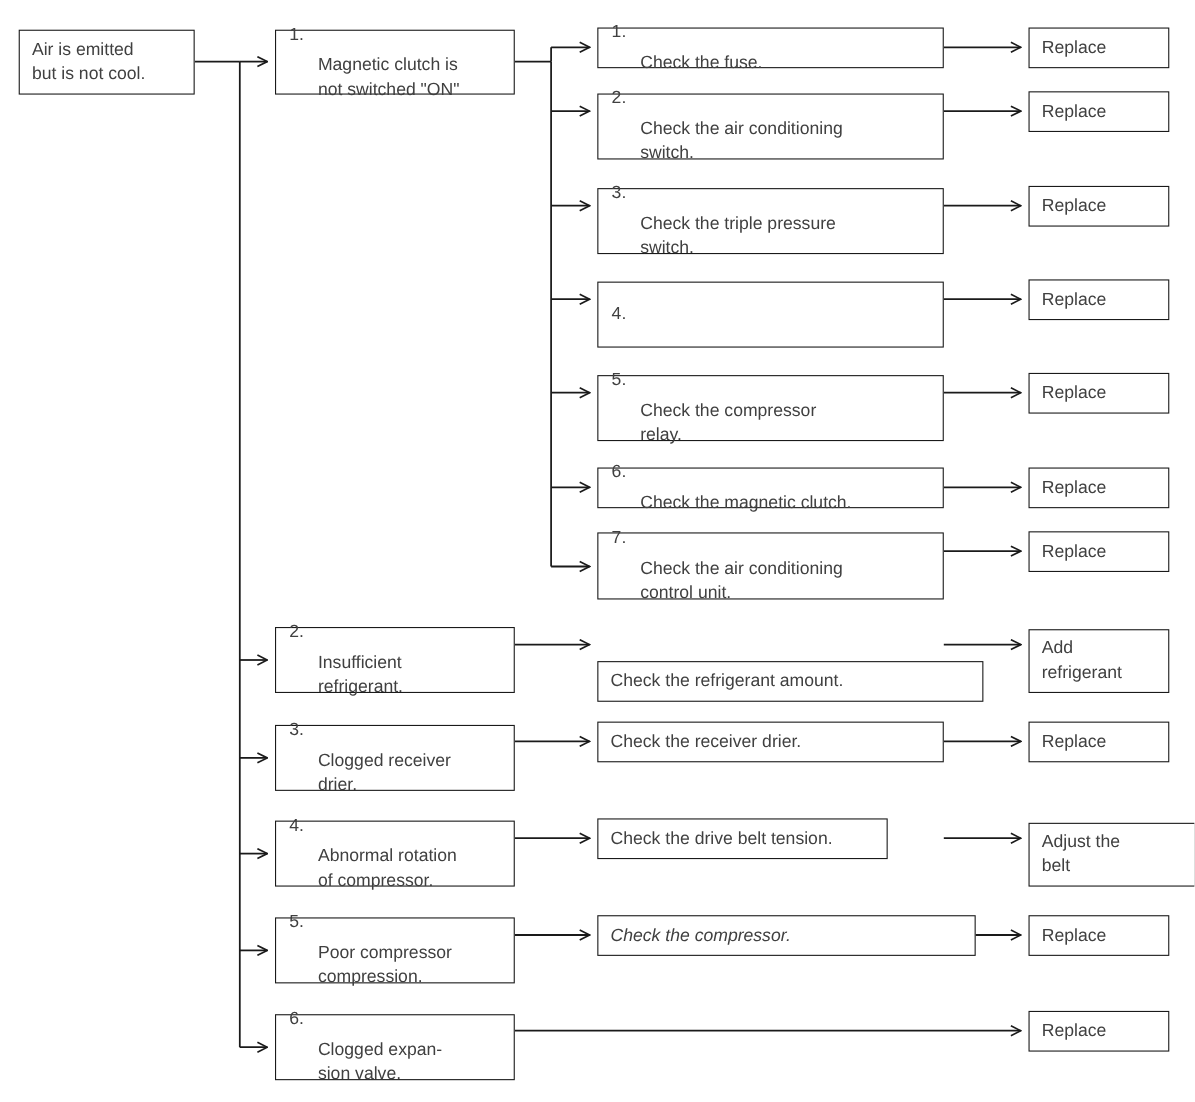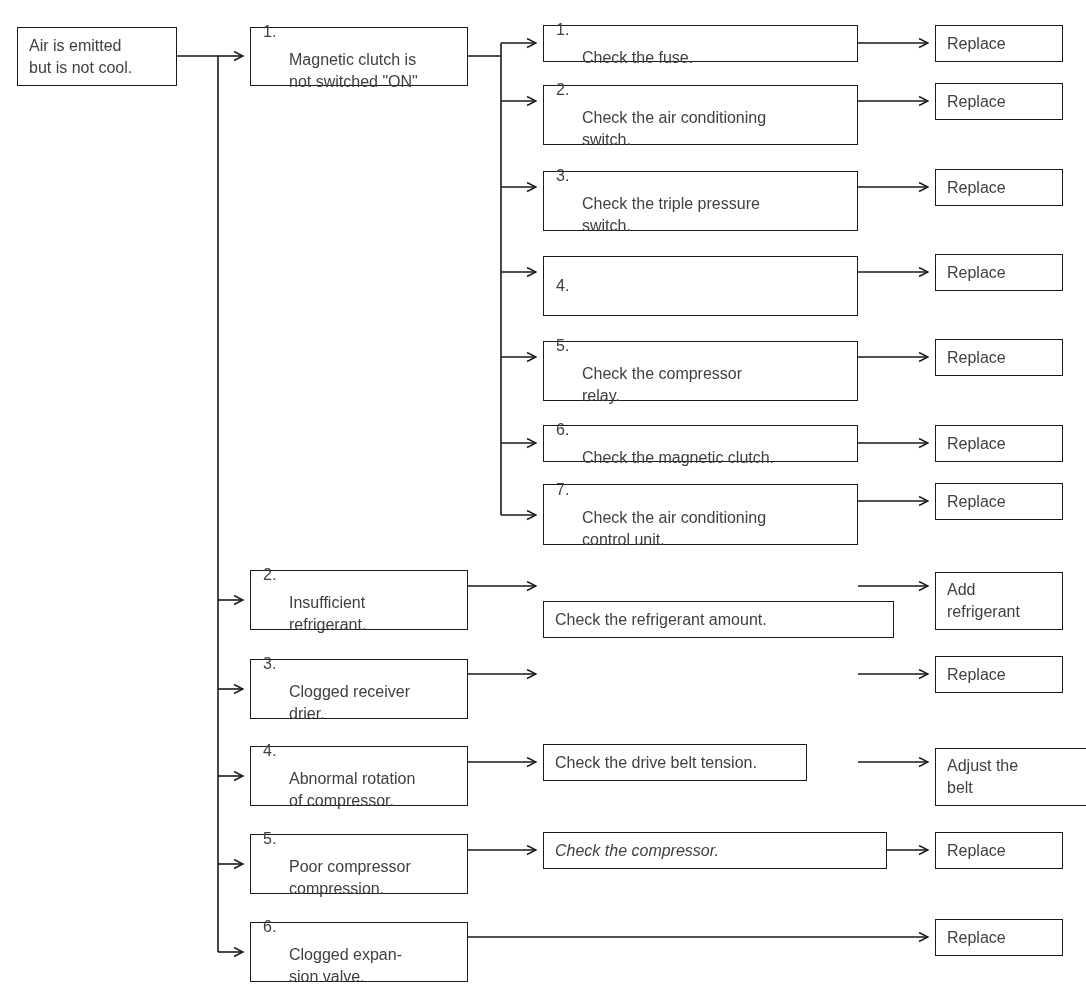--- a/index.html
+++ b/index.html
@@ -240,20 +240,23 @@
         <span>Check the air conditioning</span><br>
         <span>control unit.</span>
       </span>
     </span>
   </div>
 
   <div class="box" style="left:543px; top:568px; width:351px; height:37px;margin-top:33px;">
     <span class="pad">Check the refrigerant amount.</span>
   </div>
 
+  <div class="box" style="left:543px; top:656px; width:315px; height:37px;">
+    <span class="pad">Check the receiver drier.</span>
+  </div>
 
   <div class="box" style="left:543px; top:744px; width:264px; height:37px;">
     <span class="pad">Check the drive belt tension.</span>
   </div>
 
   <div class="box" style="left:543px; top:832px; width:344px; height:37px;font-style:italic;">
     <span class="pad">Check the compressor.</span>
   </div>
 
   <div class="box" style="left:935px; top:25px; width:128px; height:37px;">

